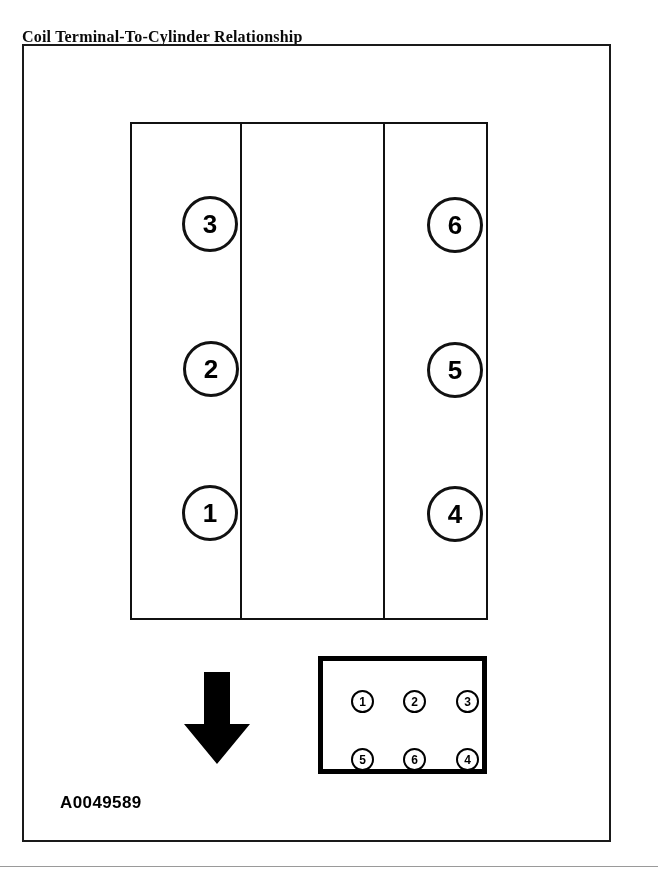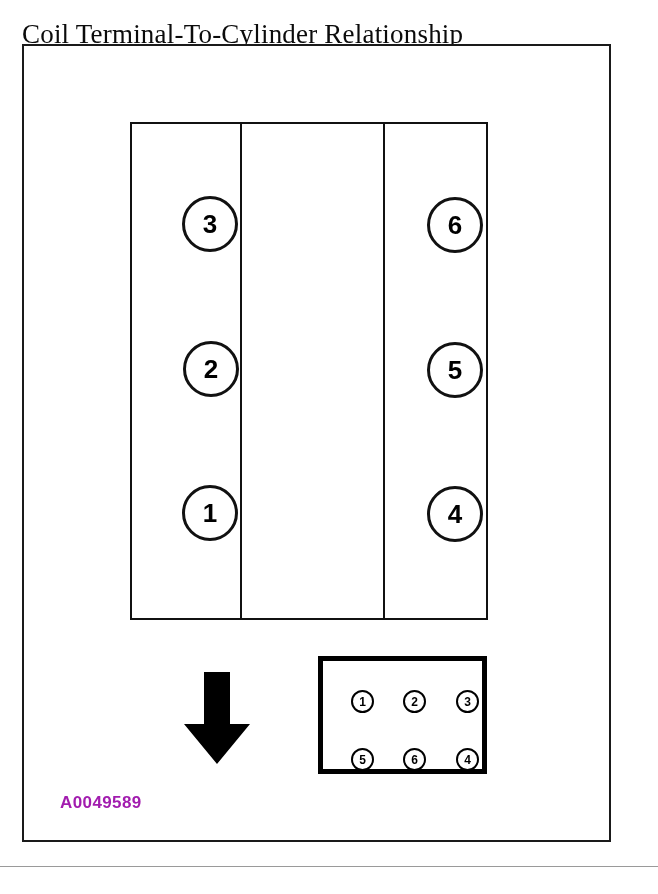--- a/index.html
+++ b/index.html
@@ -12,24 +12,24 @@
     height: 894px;
     position: relative;
     font-family: "Liberation Sans", sans-serif;
     overflow: hidden;
   }
 
   
   .page-title {
     position: absolute;
     left: 22px;
-    top: 1px;
+    top: 17px;
     font-family: "Liberation Serif", serif;
-    font-weight: normal;
-    font-size: 27px;
+    font-weight: bold;
+    font-size: 16px;
     letter-spacing: 0.2px;
     color: #0b0b0b;
     white-space: nowrap;
   }
 
   
   .figure-frame {
     position: absolute;
     left: 22px;
     top: 44px;
@@ -120,21 +120,21 @@
 
   
   .figure-caption {
     position: absolute;
     left: 36px;
     top: 747px;
     font-family: "Liberation Sans", sans-serif;
     font-weight: bold;
     font-size: 17px;
     letter-spacing: 0.4px;
-    color: #a21caf;
+    color: #000000;
   }
 
   
   .footer-rule {
     position: absolute;
     left: 0;
     top: 866px;
     width: 658px;
     height: 0;
     border-top: 1px solid #9a9a9a;

